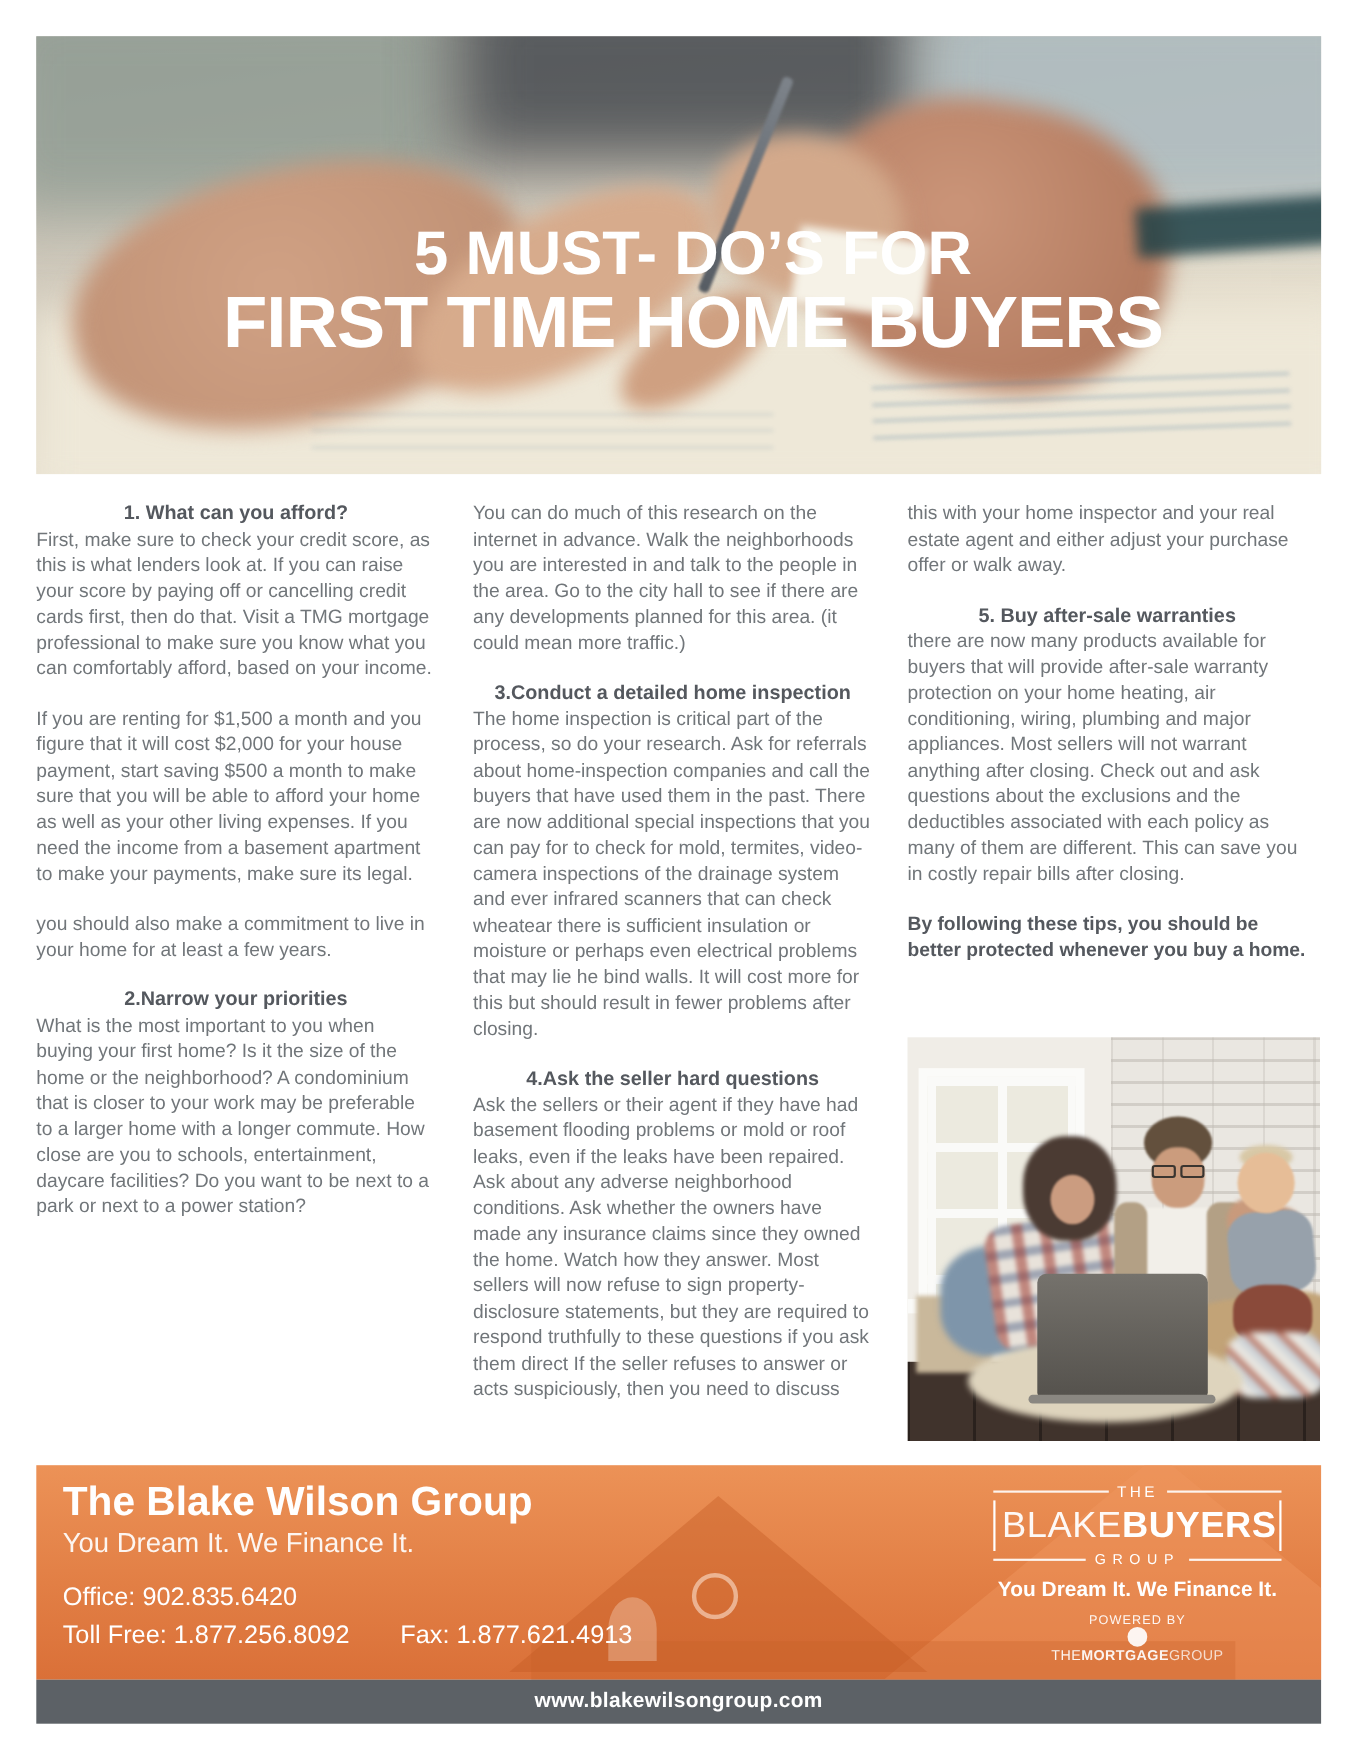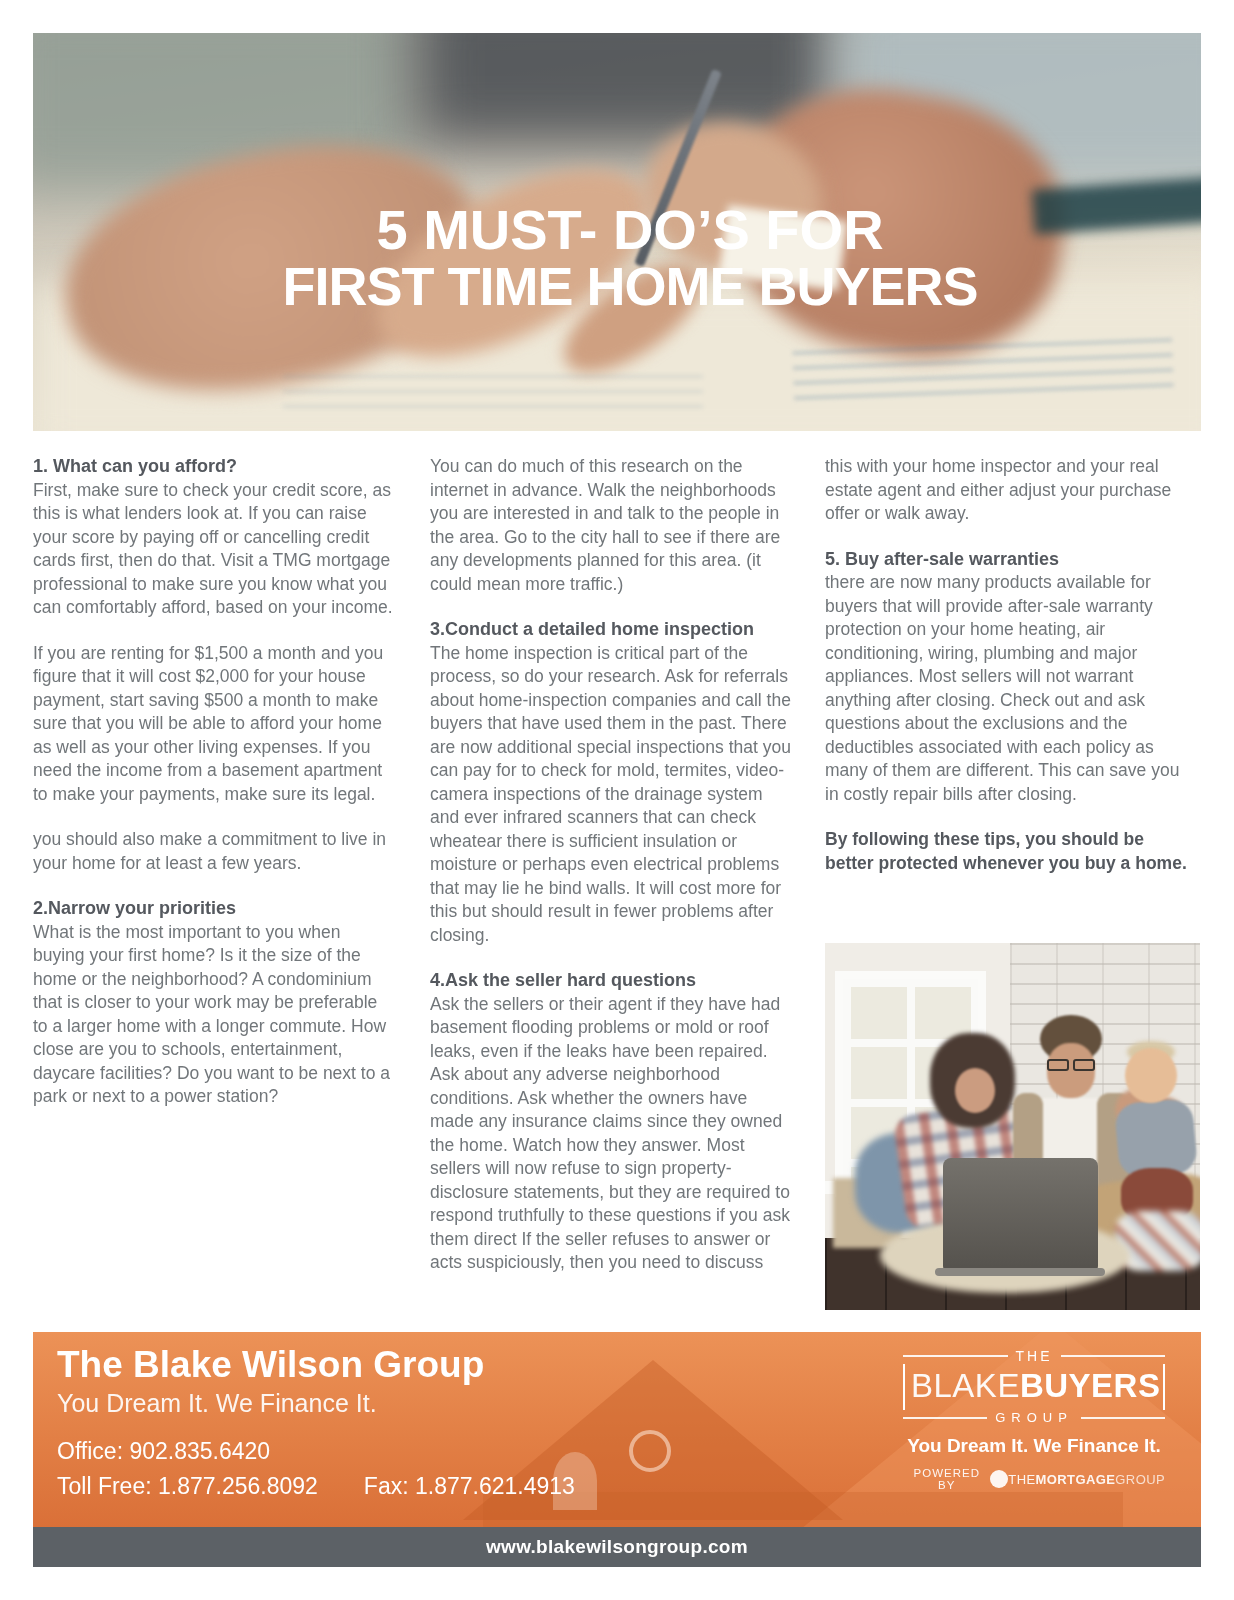--- a/index.html
+++ b/index.html
@@ -29,27 +29,27 @@
         transform:rotate(-4deg);opacity:.85;}
   .eraser{left:690px;top:180px;width:120px;height:70px;background:#f6f2e7;filter:blur(4px);transform:rotate(8deg);}
   .deskpaper{left:0;top:250px;width:1200px;height:170px;background:#eee8d8;filter:blur(18px);}
   .bluelines1{left:760px;top:300px;width:380px;height:70px;filter:blur(2px);transform:rotate(-2deg);
         background:repeating-linear-gradient(180deg,transparent 0 12px,rgba(90,130,160,.35) 12px 15px);}
   .bluelines2{left:250px;top:330px;width:420px;height:50px;filter:blur(2px);opacity:.5;
         background:repeating-linear-gradient(180deg,transparent 0 12px,rgba(90,130,160,.3) 12px 15px);}
   .hero-title{position:absolute;left:0;right:0;top:146px;text-align:center;padding-left:26px;
         color:#ffffff;font-weight:bold;margin-top:23px;}
   .ht1{font-size:56px;line-height:1.0;letter-spacing:0;}
-  .ht2{font-size:54px;line-height:1.04;letter-spacing:-1px;}
+  .ht2{font-size:66px;line-height:1.04;letter-spacing:-1px;}
 
   
   .col{position:absolute;top:455px;width:363px;color:#71767a;font-size:17.5px;line-height:23.5px;}
   .col-1{left:33px;} .col-2{left:430px;} .col-3{left:825px;}
   .col p{margin:0 0 22px 0;}
-  .col p.h{font-weight:bold;color:#54585e;margin:0;font-size:18px;}
+  .col p.h{font-weight:bold;color:#54585e;margin:0;font-size:18px;text-align:center;}
   .col p.bb{font-weight:bold;color:#54585e;}
 
   
   .photo{position:absolute;left:825px;top:943px;width:375px;height:367px;overflow:hidden;background:#f0ede7;}
   .photo .s{position:absolute;}
   .win{left:10px;top:28px;width:135px;height:210px;border:8px solid #fbfbf9;background-color:#eceadf;
       background-image:repeating-linear-gradient(90deg,#fafaf8 0 8px,rgba(0,0,0,0) 8px 64px),
                        repeating-linear-gradient(180deg,#fafaf8 0 8px,rgba(0,0,0,0) 8px 60px);}
   .sill{left:0;top:238px;width:165px;height:13px;background:#fafaf8;}
   .brick{left:185px;top:0;width:190px;height:305px;background-color:#eae7e1;
@@ -107,21 +107,21 @@
 
   .f-logo{position:absolute;right:36px;top:16px;width:262px;text-align:center;}
   .lg-row{display:flex;align-items:center;gap:8px;}
   .lg-line{flex:1;height:2px;background:rgba(255,255,255,.9);}
   .lg-the{font-size:14px;letter-spacing:3px;}
   .lg-group{font-size:13px;letter-spacing:6px;}
   .lg-main{border-left:2px solid #fff;border-right:2px solid #fff;padding:3px 6px 5px;font-size:33px;letter-spacing:.5px;}
   .lg-blake{font-weight:normal;opacity:.95;}
   .lg-wilson{font-weight:bold;}
   .lg-tag{font-weight:bold;font-size:19px;margin-top:10px;}
-  .lg-powered{margin-top:10px;display:flex;justify-content:center;align-items:center;gap:0;opacity:.92;}
+  .lg-powered{margin-top:10px;display:flex;justify-content:center;align-items:center;gap:0;opacity:.92;flex-direction:column;}
   .pb{font-size:11.5px;letter-spacing:1px;}
   .tmg-circle{width:18px;height:18px;border-radius:50%;background:#fff;display:inline-block;}
   .tmg{font-size:13px;letter-spacing:.4px;}
   .tmg-m{font-weight:bold;}
   .tmg-g{opacity:.8;}
 
   
   .urlbar{position:absolute;left:33px;top:1527px;width:1168px;height:40px;background:#5c6166;
       display:flex;align-items:center;justify-content:center;}
   .urlbar span{color:#fff;font-weight:bold;font-size:19px;letter-spacing:.3px;}

